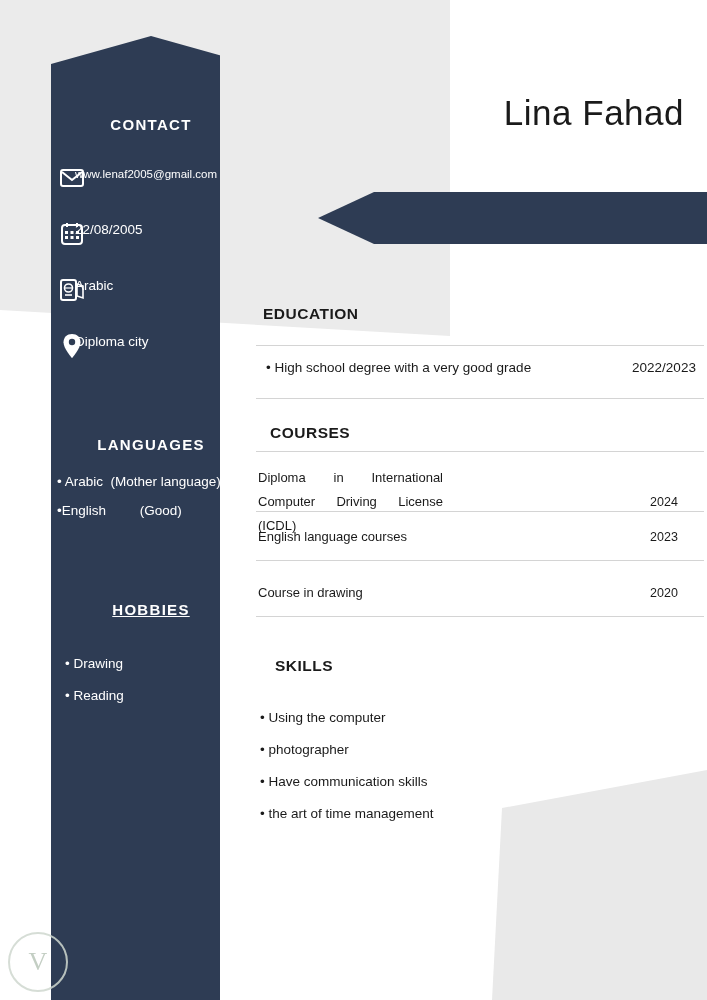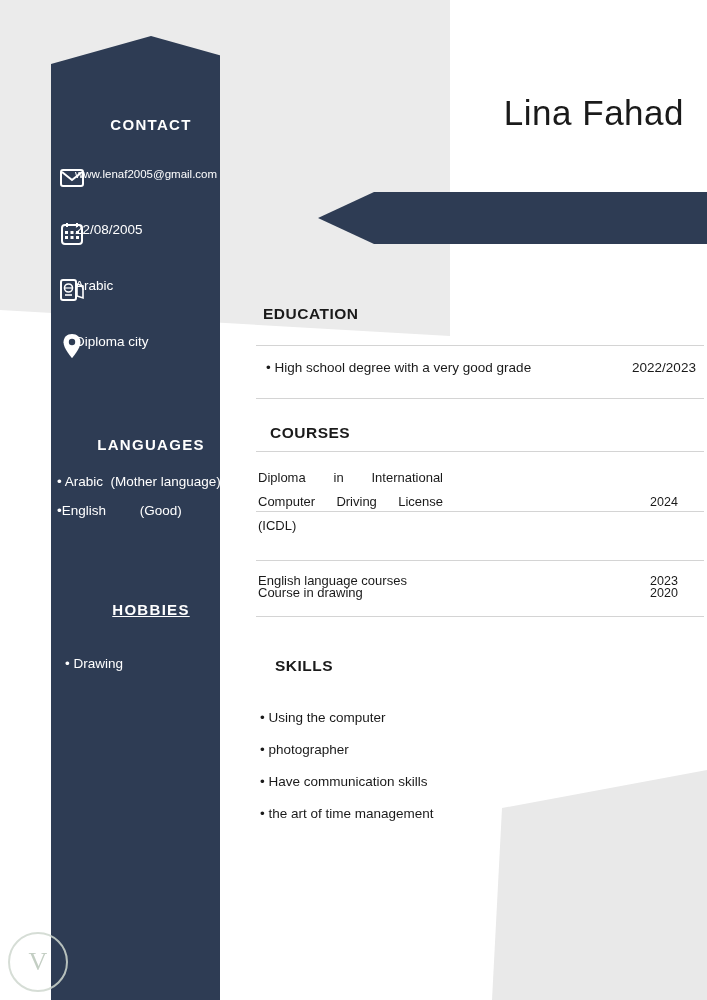--- a/index.html
+++ b/index.html
@@ -228,21 +228,21 @@
   .course-name.justified {
     text-align-last: justify;
   }
   .course-year {
     font-size: 12.5px;
     color: #1a1a1a;
     width: 80px;
     text-align: center;
   }
   #course-row-0 { top: 466px; }
-  #course-row-1 { top: 525px; margin-top: 44px; }
+  #course-row-1 { top: 525px; }
   #course-row-2 { top: 581px; gap: 37px; }
 
   .skills-list {
     position: absolute;
     left: 260px;
     top: 710px;
     width: 430px;
   }
   .skill-item {
     font-size: 13.5px;
@@ -343,20 +343,21 @@
 
     <div class="side-heading" id="languages-heading">LANGUAGES</div>
     <div class="lang-list">
       <div class="lang-item">• Arabic  (Mother language)</div>
       <div class="lang-item">•English         (Good)</div>
     </div>
 
     <div class="side-heading" id="hobbies-heading">HOBBIES</div>
     <div class="hobby-list">
       <div class="hobby-item">• Drawing</div>
+      <div class="hobby-item">• Reading</div>
     </div>
 
   </div>
 
   <div class="section-title" id="education-title">EDUCATION</div>
   <div class="rule" id="edu-rule-top"></div>
   <div class="edu-row">
     <span class="edu-text">• High school degree with a very good grade</span>
     <span class="edu-year">2022/2023</span>
   </div>

